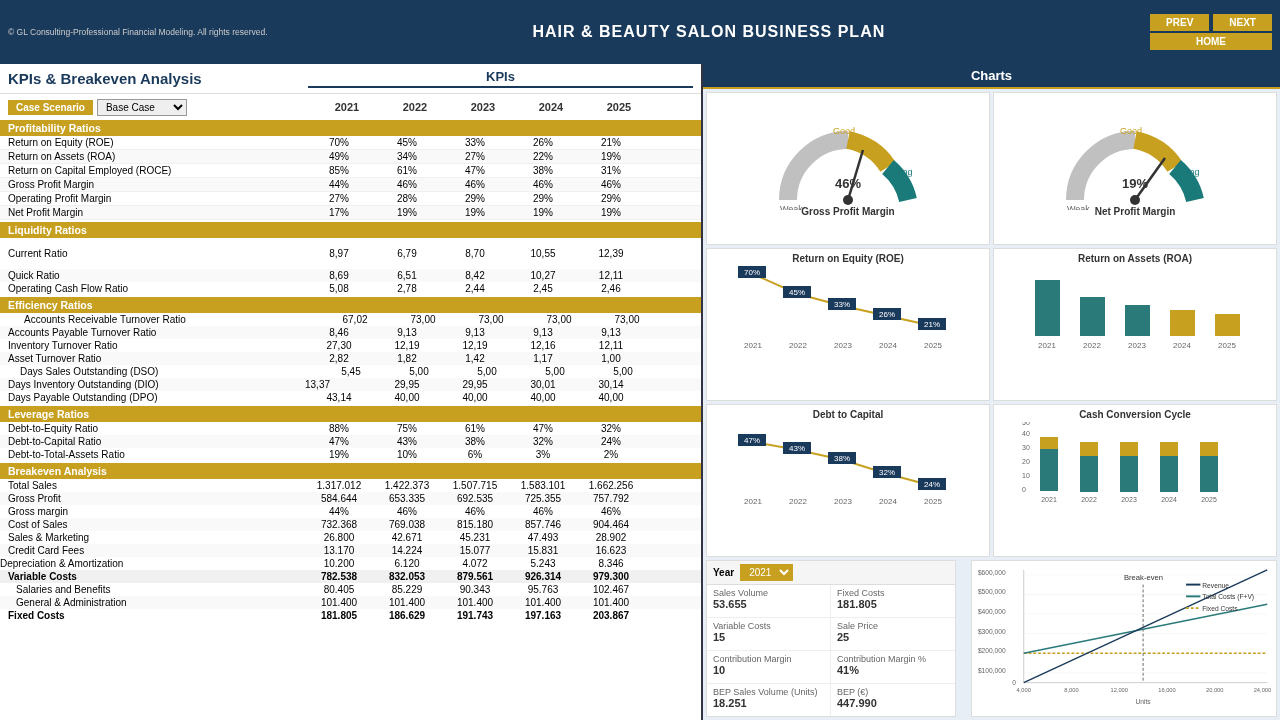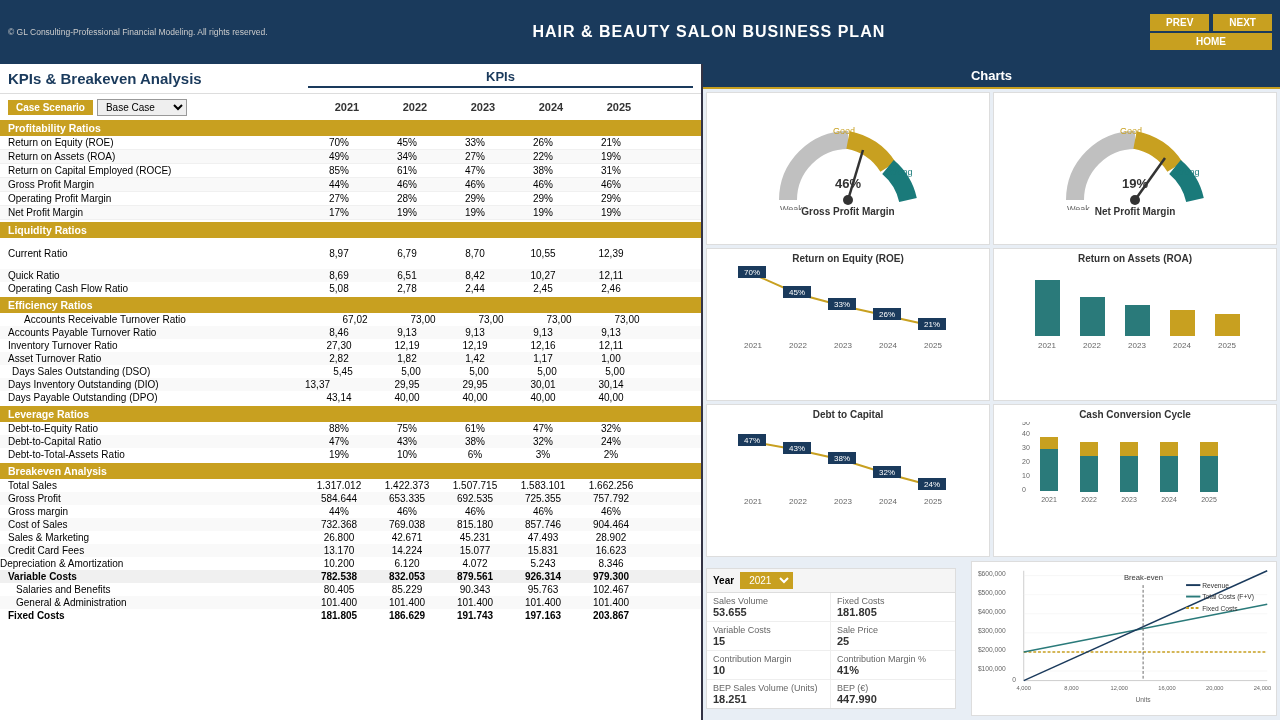--- a/index.html
+++ b/index.html
@@ -186,21 +186,21 @@
         <div style="display:flex; padding:1px 0; background:#f9f9f9;">
             <div style="width:305px; padding-left:8px; font-size:10px;">Asset Turnover Ratio</div>
             <div style="display:flex; flex:1;">
               <div style="width:68px; text-align:center; font-size:10px;">2,82</div>
               <div style="width:68px; text-align:center; font-size:10px;">1,82</div>
               <div style="width:68px; text-align:center; font-size:10px;">1,42</div>
               <div style="width:68px; text-align:center; font-size:10px;">1,17</div>
               <div style="width:68px; text-align:center; font-size:10px;">1,00</div>
             </div>
           </div>
-        <div style="display:flex; padding:1px 4px;">
+        <div style="display:flex; padding:1px 12px;">
             <div style="width:305px; padding-left:8px; font-size:10px;">Days Sales Outstanding (DSO)</div>
             <div style="display:flex; flex:1;">
               <div style="width:68px; text-align:center; font-size:10px;">5,45</div>
               <div style="width:68px; text-align:center; font-size:10px;">5,00</div>
               <div style="width:68px; text-align:center; font-size:10px;">5,00</div>
               <div style="width:68px; text-align:center; font-size:10px;">5,00</div>
               <div style="width:68px; text-align:center; font-size:10px;">5,00</div>
             </div>
           </div>
         <div style="display:flex; padding:1px 0; background:#f9f9f9;">
@@ -526,21 +526,21 @@
           <text x="29" y="80" font-size="7" fill="#666" text-anchor="middle">2021</text>
           <text x="69" y="80" font-size="7" fill="#666" text-anchor="middle">2022</text>
           <text x="109" y="80" font-size="7" fill="#666" text-anchor="middle">2023</text>
           <text x="149" y="80" font-size="7" fill="#666" text-anchor="middle">2024</text>
           <text x="189" y="80" font-size="7" fill="#666" text-anchor="middle">2025</text>
         </svg>
       </div>
 
     </div>
 
-    <div style="height:160px; display:flex; gap:15px; padding:0 3px 3px 3px; overflow:hidden;align-items:center;">
+    <div style="height:160px; display:flex; gap:15px; padding:0 3px 3px 3px; overflow:hidden;">
 
       <div style="width:250px; background:white; border:1px solid #ddd; flex-shrink:0; display:flex; flex-direction:column; overflow:hidden;">
 
         <div style="display:flex; align-items:center; padding:3px 6px; background:#f5f5f5; border-bottom:1px solid #ddd;">
           <span style="font-size:10px; font-weight:bold; margin-right:6px;">Year</span>
           <select style="border:1px solid #c8a020; background:#c8a020; color:white; font-size:10px; padding:1px 4px; cursor:pointer;">
             <option>2021</option><option>2022</option><option>2023</option><option>2024</option><option>2025</option>
           </select>
         </div>
 

